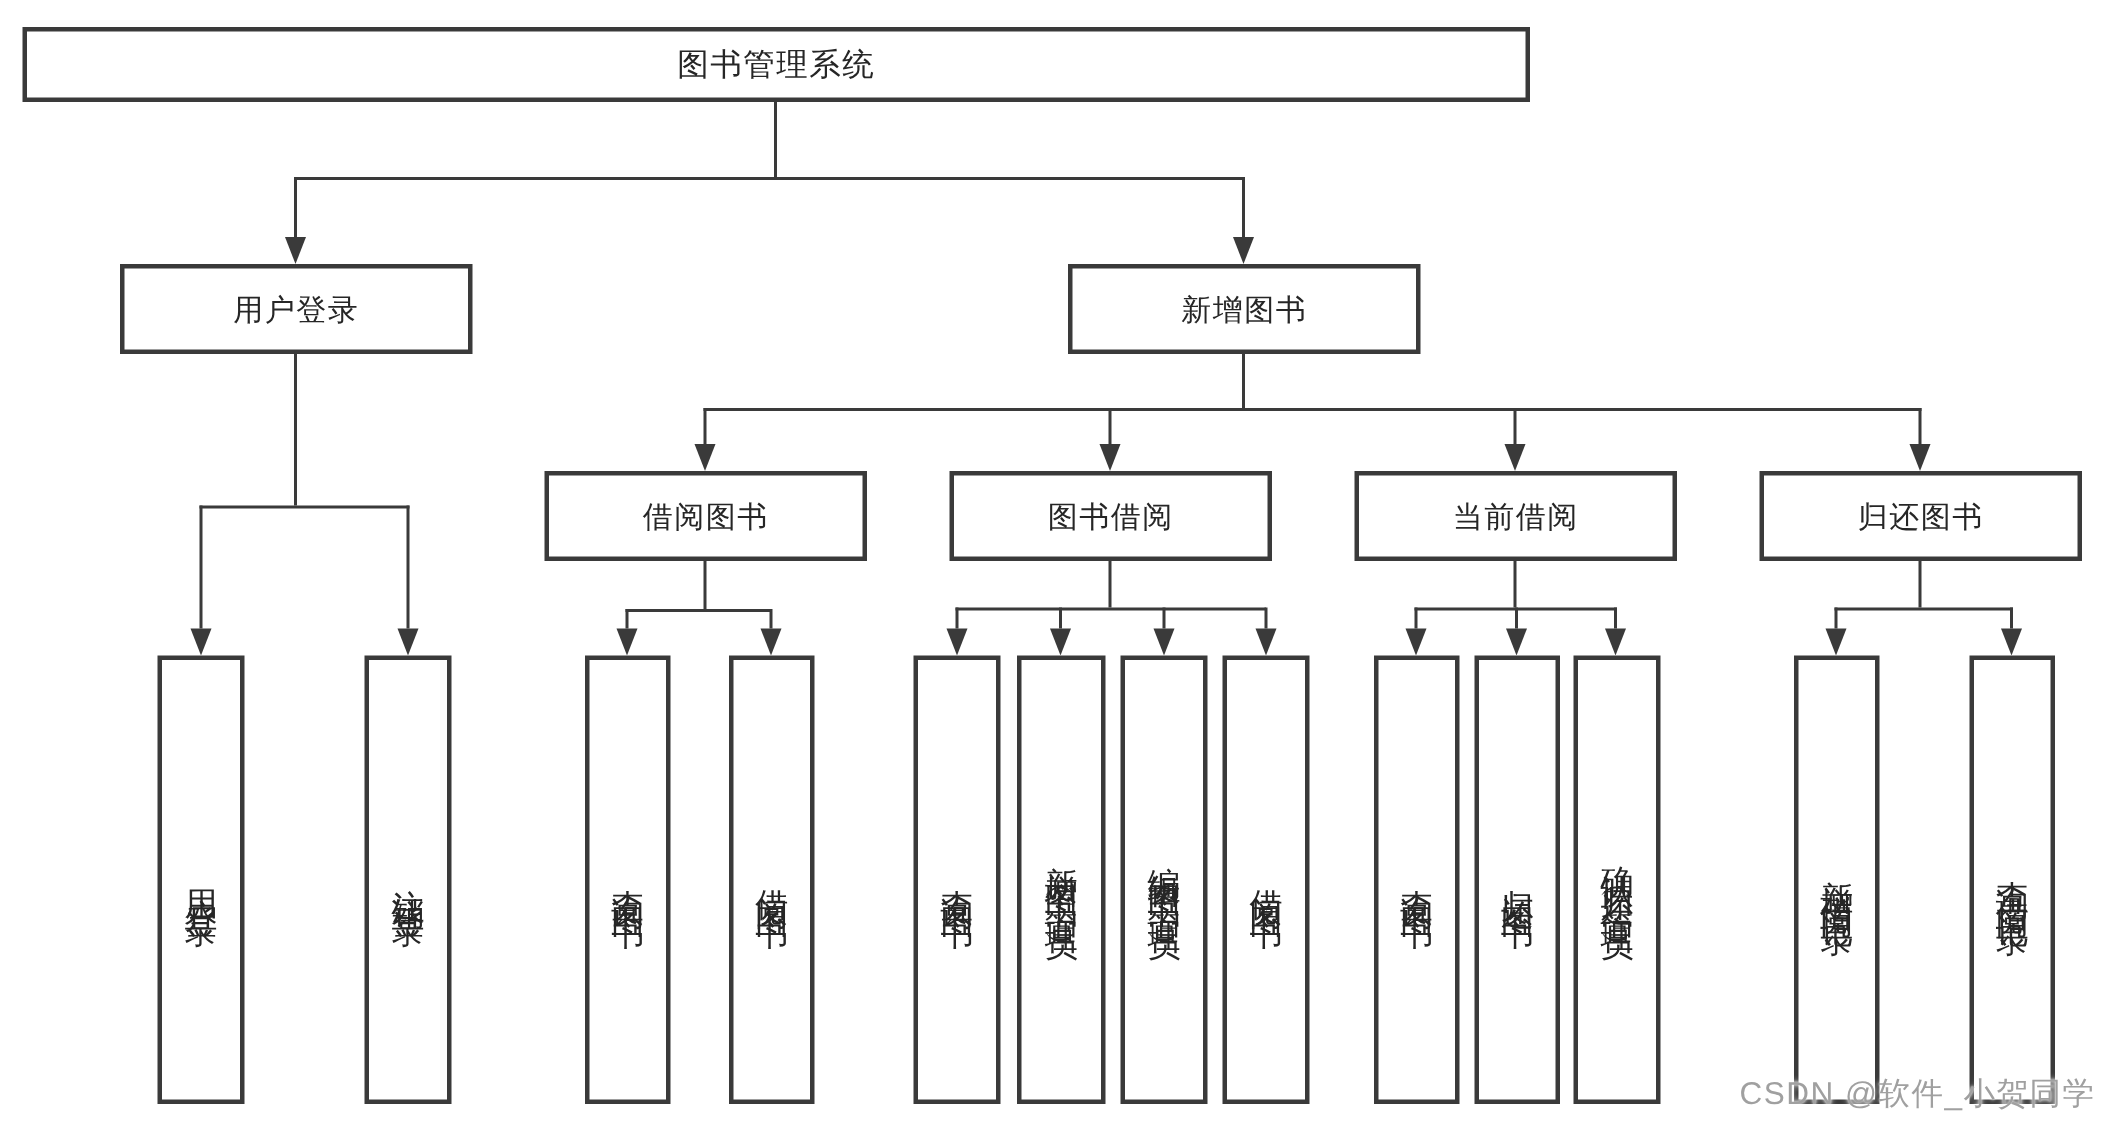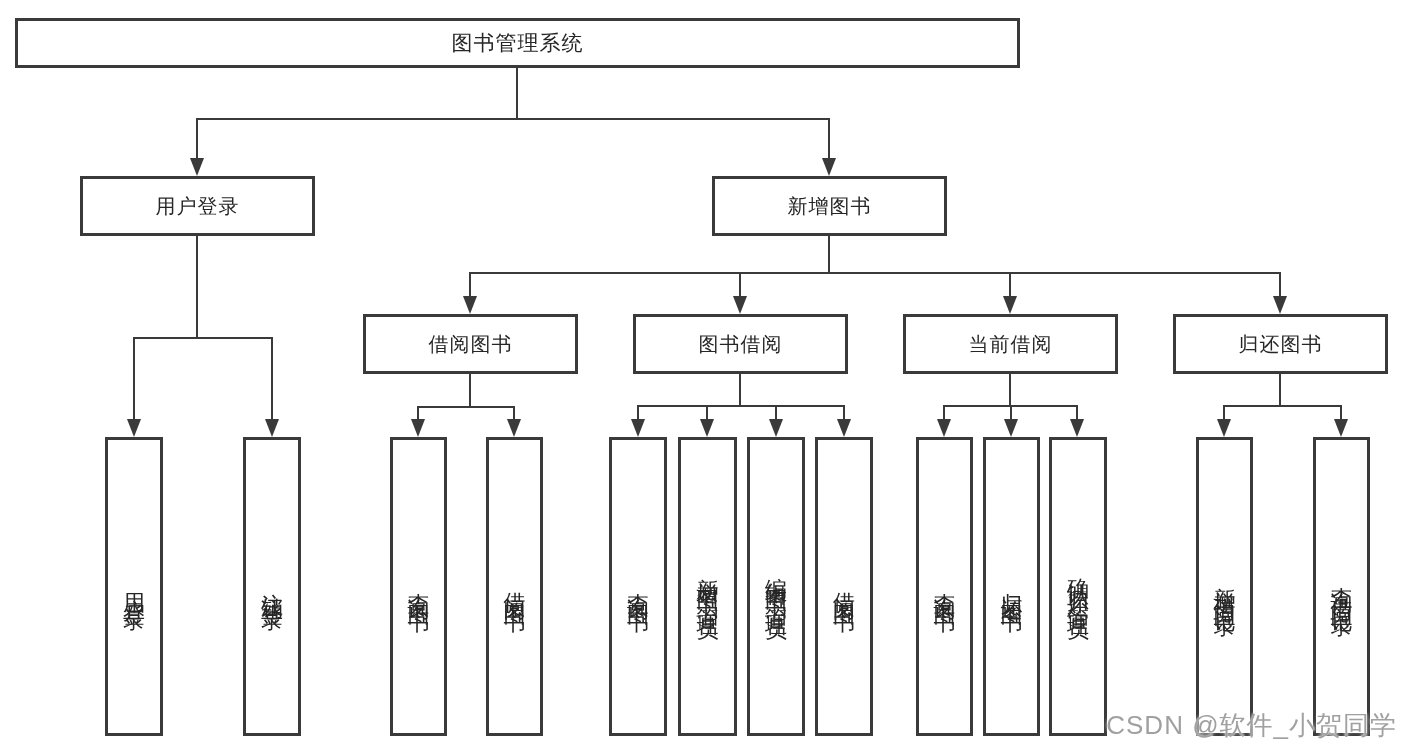--- a/index.html
+++ b/index.html
@@ -26,21 +26,21 @@
     justify-content:center;align-items:center;text-align:center;
   }
   .vl{position:absolute;width:2px;background:var(--line);}
   .hl{position:absolute;height:2px;background:var(--line);}
   .ah{
     position:absolute;width:0;height:0;
     border-left:7px solid transparent;border-right:7px solid transparent;
     border-top:18px solid var(--line);
   }
   .watermark{
-    position:absolute;right:8px;bottom:4px;color:var(--wm);font-size:26px;
+    position:absolute;right:8px;bottom:4px;color:var(--wm);font-size:21px;
     letter-spacing:1px;text-shadow:0 0 2px #fff,0 0 4px #fff;white-space:nowrap;
   }
 </style>
 </head>
 <body>
 
 <div class="canvas">
 
   <div class="node root" style="left:15px;top:18px;width:1005px;height:50px">
     <span>图书管理系统</span>

